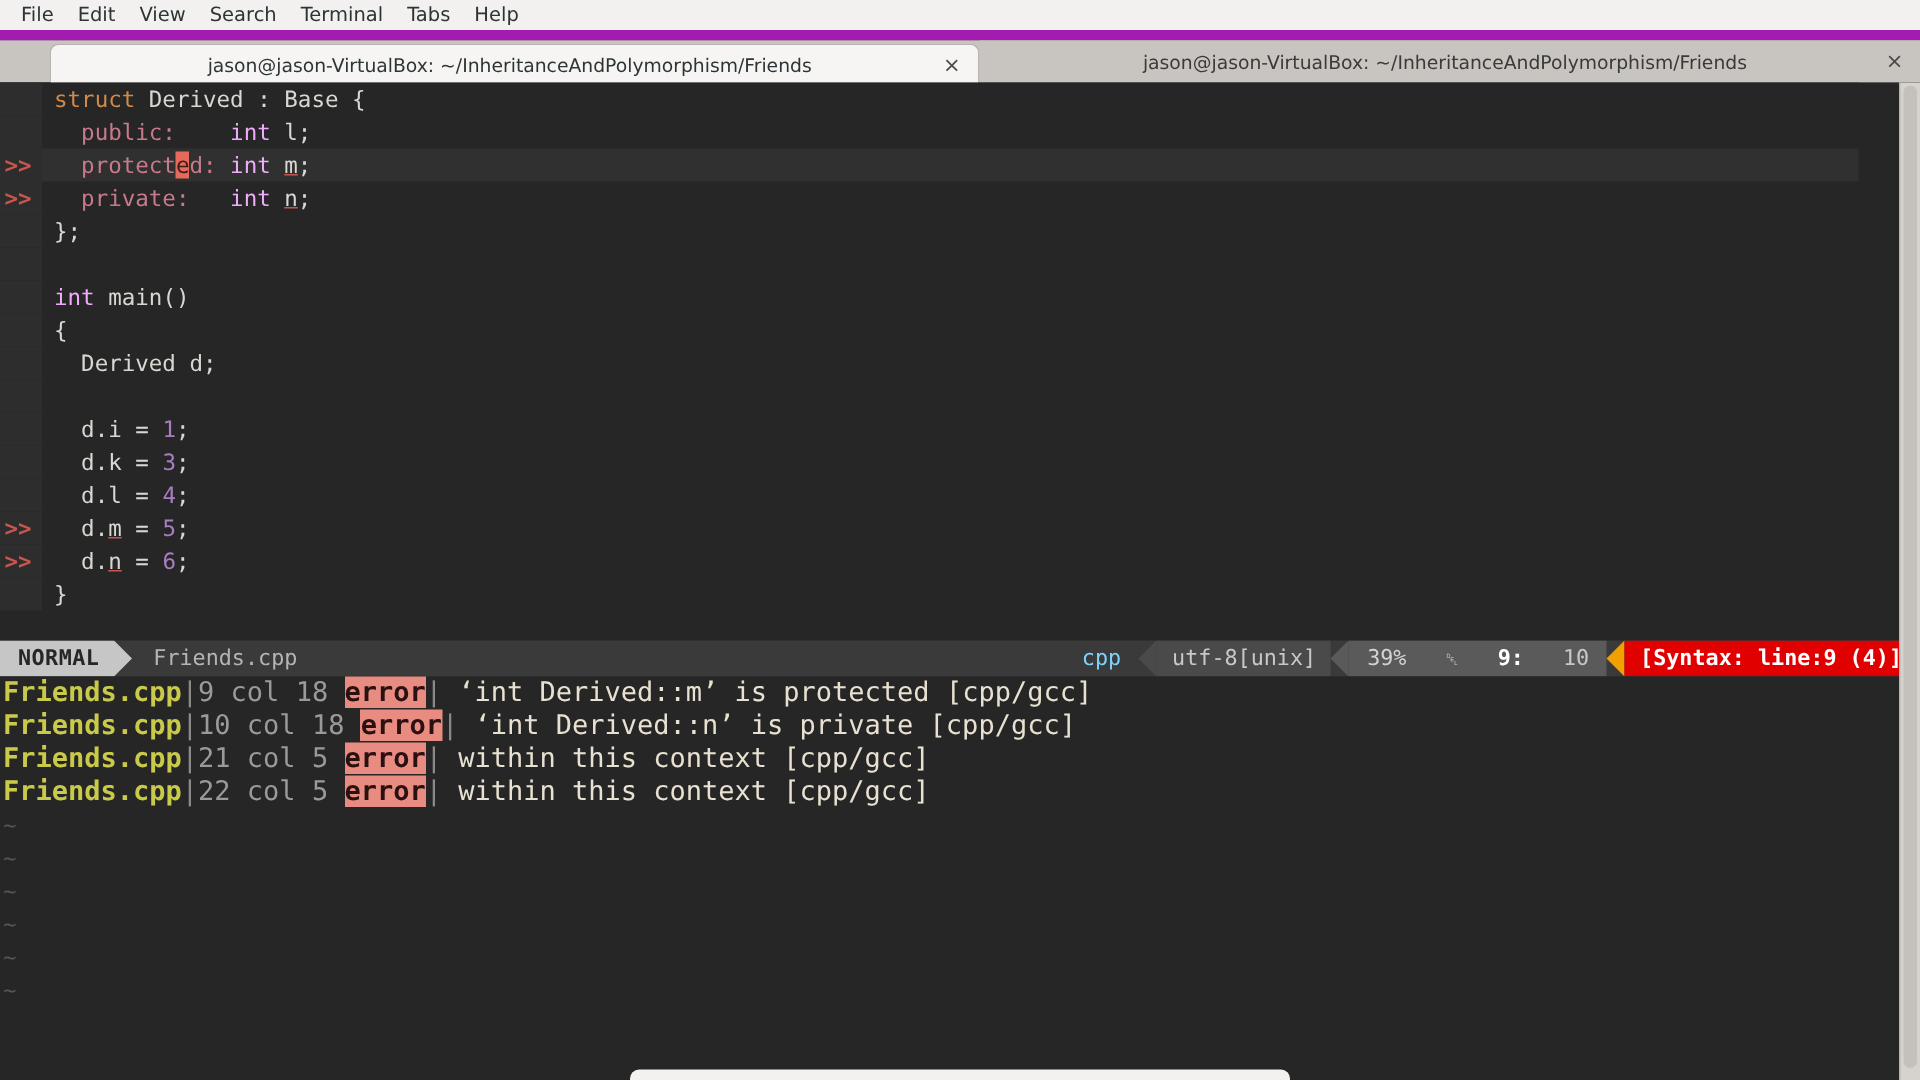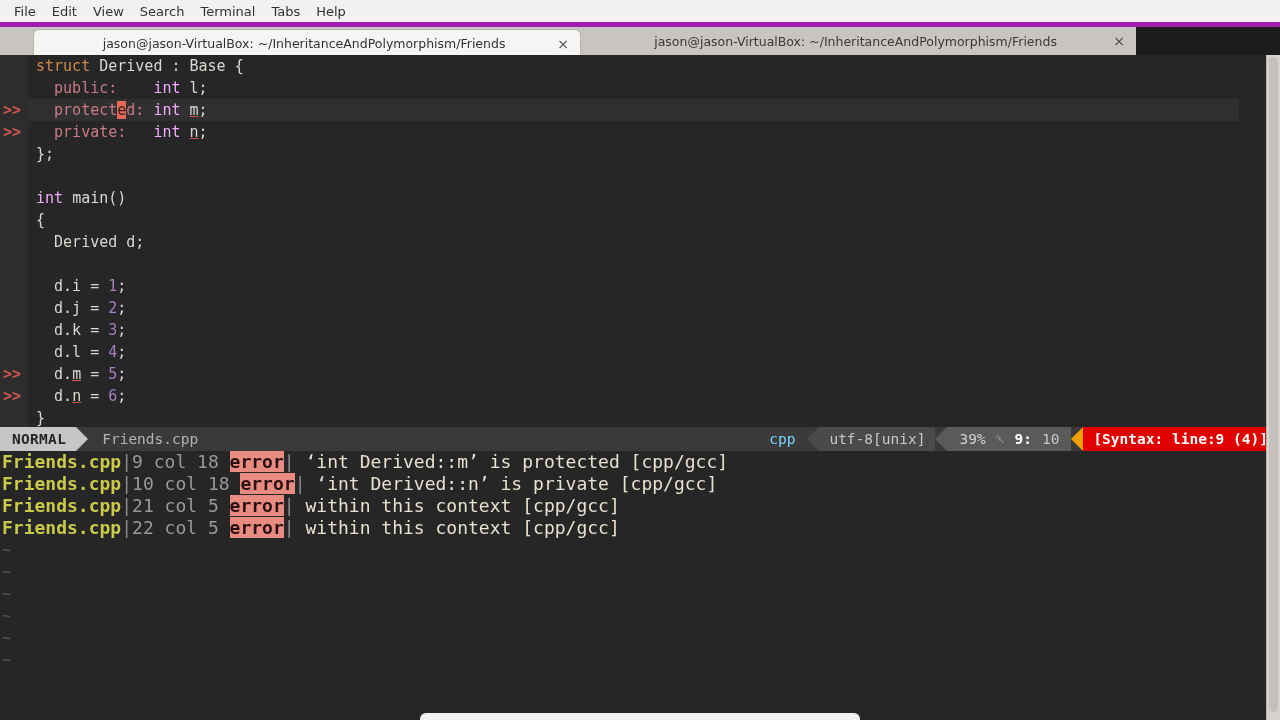--- a/index.html
+++ b/index.html
@@ -12,38 +12,38 @@
     font-family: "DejaVu Sans Mono", "Liberation Mono", monospace;
     font-size: 15px;
   }
   #app { position: relative; width: 1280px; height: 720px; }
 
   
   .menubar {
     position: absolute; top: 0; left: 0;
     width: 1280px; height: 27px;
     background: #f2f1f0;
-    border-bottom: 5px solid #a21caf;
+    border-bottom: 7px solid #a21caf;
     display: flex; align-items: center;
     font-family: "DejaVu Sans", "Liberation Sans", sans-serif;
     font-size: 13px;
     color: #2e3436;
     box-sizing: border-box;
     padding-left: 6px;
   }
   .menu-item {
     padding: 3px 8px;
     cursor: default;
     white-space: nowrap;
   }
 
   
   .tabbar {
     position: absolute; top: 27px; left: 0;
-    width: 1136px; height: 28px;
+    width: 1280px; height: 28px;
     background: #c8c4c0;
     display: flex;
     font-family: "DejaVu Sans", "Liberation Sans", sans-serif;
     font-size: 12.5px;
     box-sizing: border-box;
     padding-left: 29px;
   }
   .tab {
     position: relative;
     display: flex; align-items: center; justify-content: center;
@@ -154,21 +154,21 @@
     width: 0; height: 0;
     border-top: 12px solid transparent;
     border-bottom: 12px solid transparent;
   }
   .sl-file { color: #b4b4b4; padding: 0 10px 0 14px; }
   .sl-spacer { flex: 1 1 auto; }
   .sl-ft { color: #7dd3fc; padding: 0 12px; }
   .sl-enc { color: #c8c8c8; padding: 0 10px; background: #4a4a4a; }
   .sl-pos {
     color: #d2d2d2; background: #5a5a5a;
-    padding: 0 12px; display: flex; gap: 10px; align-items: center;
+    padding: 0 12px; display: flex; gap: 26px; align-items: center;
   }
   .sl-pos .bold { color: #ffffff; font-weight: bold; }
   .sl-pos .dim  { color: #c8c8c8; }
   .scrollglyph { display:inline-block; font-size: 11px; line-height: 11px; }
   .sl-warn {
     background: #e00000; color: #ffffff;
     padding: 0 12px 0 10px; font-weight: bold;
     display:flex; align-items:center;
   }
 
@@ -251,21 +251,20 @@
         <div class="cline"><span class="sign empty"> </span><span class="code"><span class="k-plain">  </span><span class="k-access">public:</span><span class="k-plain">    </span><span class="k-type">int</span><span class="k-plain"> </span><span class="k-plain">l</span><span class="k-plain">;</span></span></div>
         <div class="cline cursorline"><span class="sign">&gt;&gt;</span><span class="code"><span class="k-plain">  </span><span class="k-access">protect</span><span class="cursorblk">e</span><span class="k-access">d:</span><span class="k-plain"> </span><span class="k-type">int</span><span class="k-plain"> </span><span class="k-err">m</span><span class="k-plain">;</span></span></div>
         <div class="cline"><span class="sign">&gt;&gt;</span><span class="code"><span class="k-plain">  </span><span class="k-access">private:</span><span class="k-plain">   </span><span class="k-type">int</span><span class="k-plain"> </span><span class="k-err">n</span><span class="k-plain">;</span></span></div>
         <div class="cline"><span class="sign empty"> </span><span class="code"><span class="k-plain">};</span></span></div>
         <div class="cline"><span class="sign empty"> </span><span class="code"><span class="k-plain"></span></span></div>
         <div class="cline"><span class="sign empty"> </span><span class="code"><span class="k-type">int</span><span class="k-plain"> </span><span class="k-ident">main</span><span class="k-plain">()</span></span></div>
         <div class="cline"><span class="sign empty"> </span><span class="code"><span class="k-plain">{</span></span></div>
         <div class="cline"><span class="sign empty"> </span><span class="code"><span class="k-plain">  </span><span class="k-ident">Derived</span><span class="k-plain"> d;</span></span></div>
         <div class="cline"><span class="sign empty"> </span><span class="code"><span class="k-plain"></span></span></div>
         <div class="cline"><span class="sign empty"> </span><span class="code"><span class="k-plain">  d.i = </span><span class="k-num">1</span><span class="k-plain">;</span></span></div>
-        <div class="cline"><span class="sign empty"> </span><span class="code"><span class="k-plain">  d.j = </span><span class="k-num">2</span><span class="k-plain">;</span></span></div>
         <div class="cline"><span class="sign empty"> </span><span class="code"><span class="k-plain">  d.k = </span><span class="k-num">3</span><span class="k-plain">;</span></span></div>
         <div class="cline"><span class="sign empty"> </span><span class="code"><span class="k-plain">  d.l = </span><span class="k-num">4</span><span class="k-plain">;</span></span></div>
         <div class="cline"><span class="sign">&gt;&gt;</span><span class="code"><span class="k-plain">  d.</span><span class="k-err">m</span><span class="k-plain"> = </span><span class="k-num">5</span><span class="k-plain">;</span></span></div>
         <div class="cline"><span class="sign">&gt;&gt;</span><span class="code"><span class="k-plain">  d.</span><span class="k-err">n</span><span class="k-plain"> = </span><span class="k-num">6</span><span class="k-plain">;</span></span></div>
         <div class="cline"><span class="sign empty"> </span><span class="code"><span class="k-plain">}</span></span></div>
       </div>
 
     <div class="statusline sl-main">
       <div class="sl-seg sl-mode">NORMAL</div>
       <div class="arrow-r" style="border-left:12px solid #c6c6c6;"></div>

